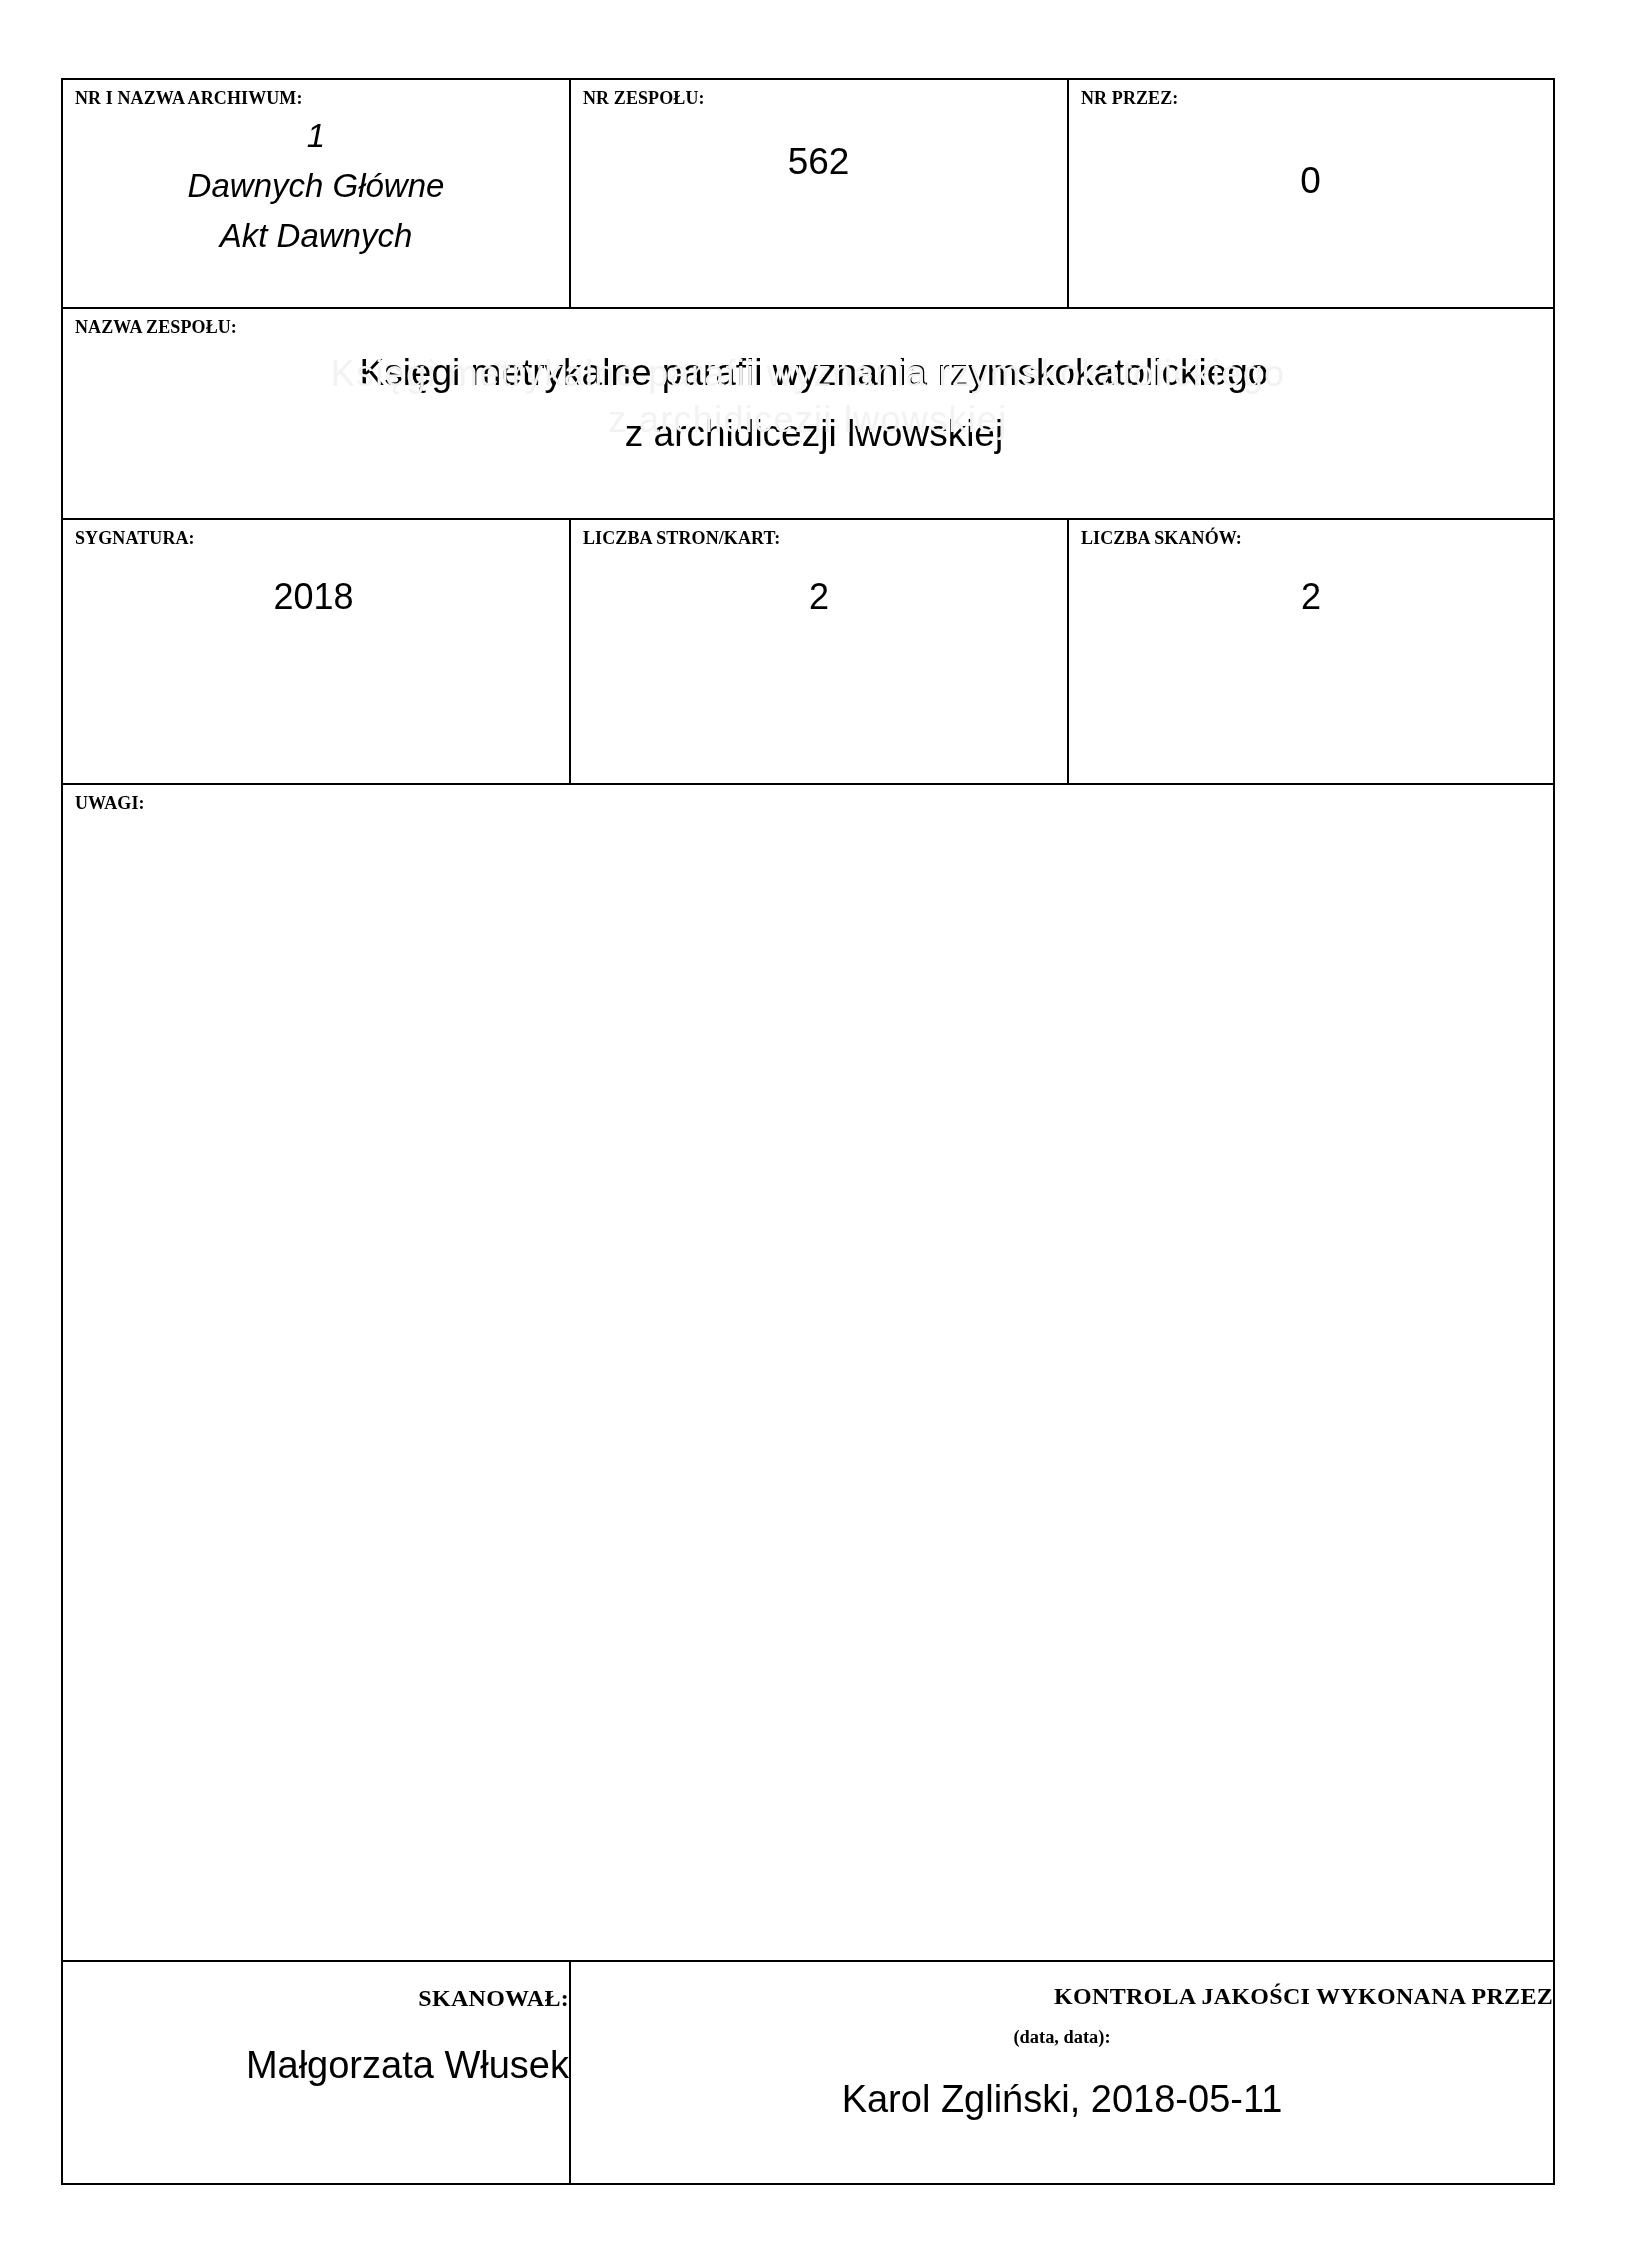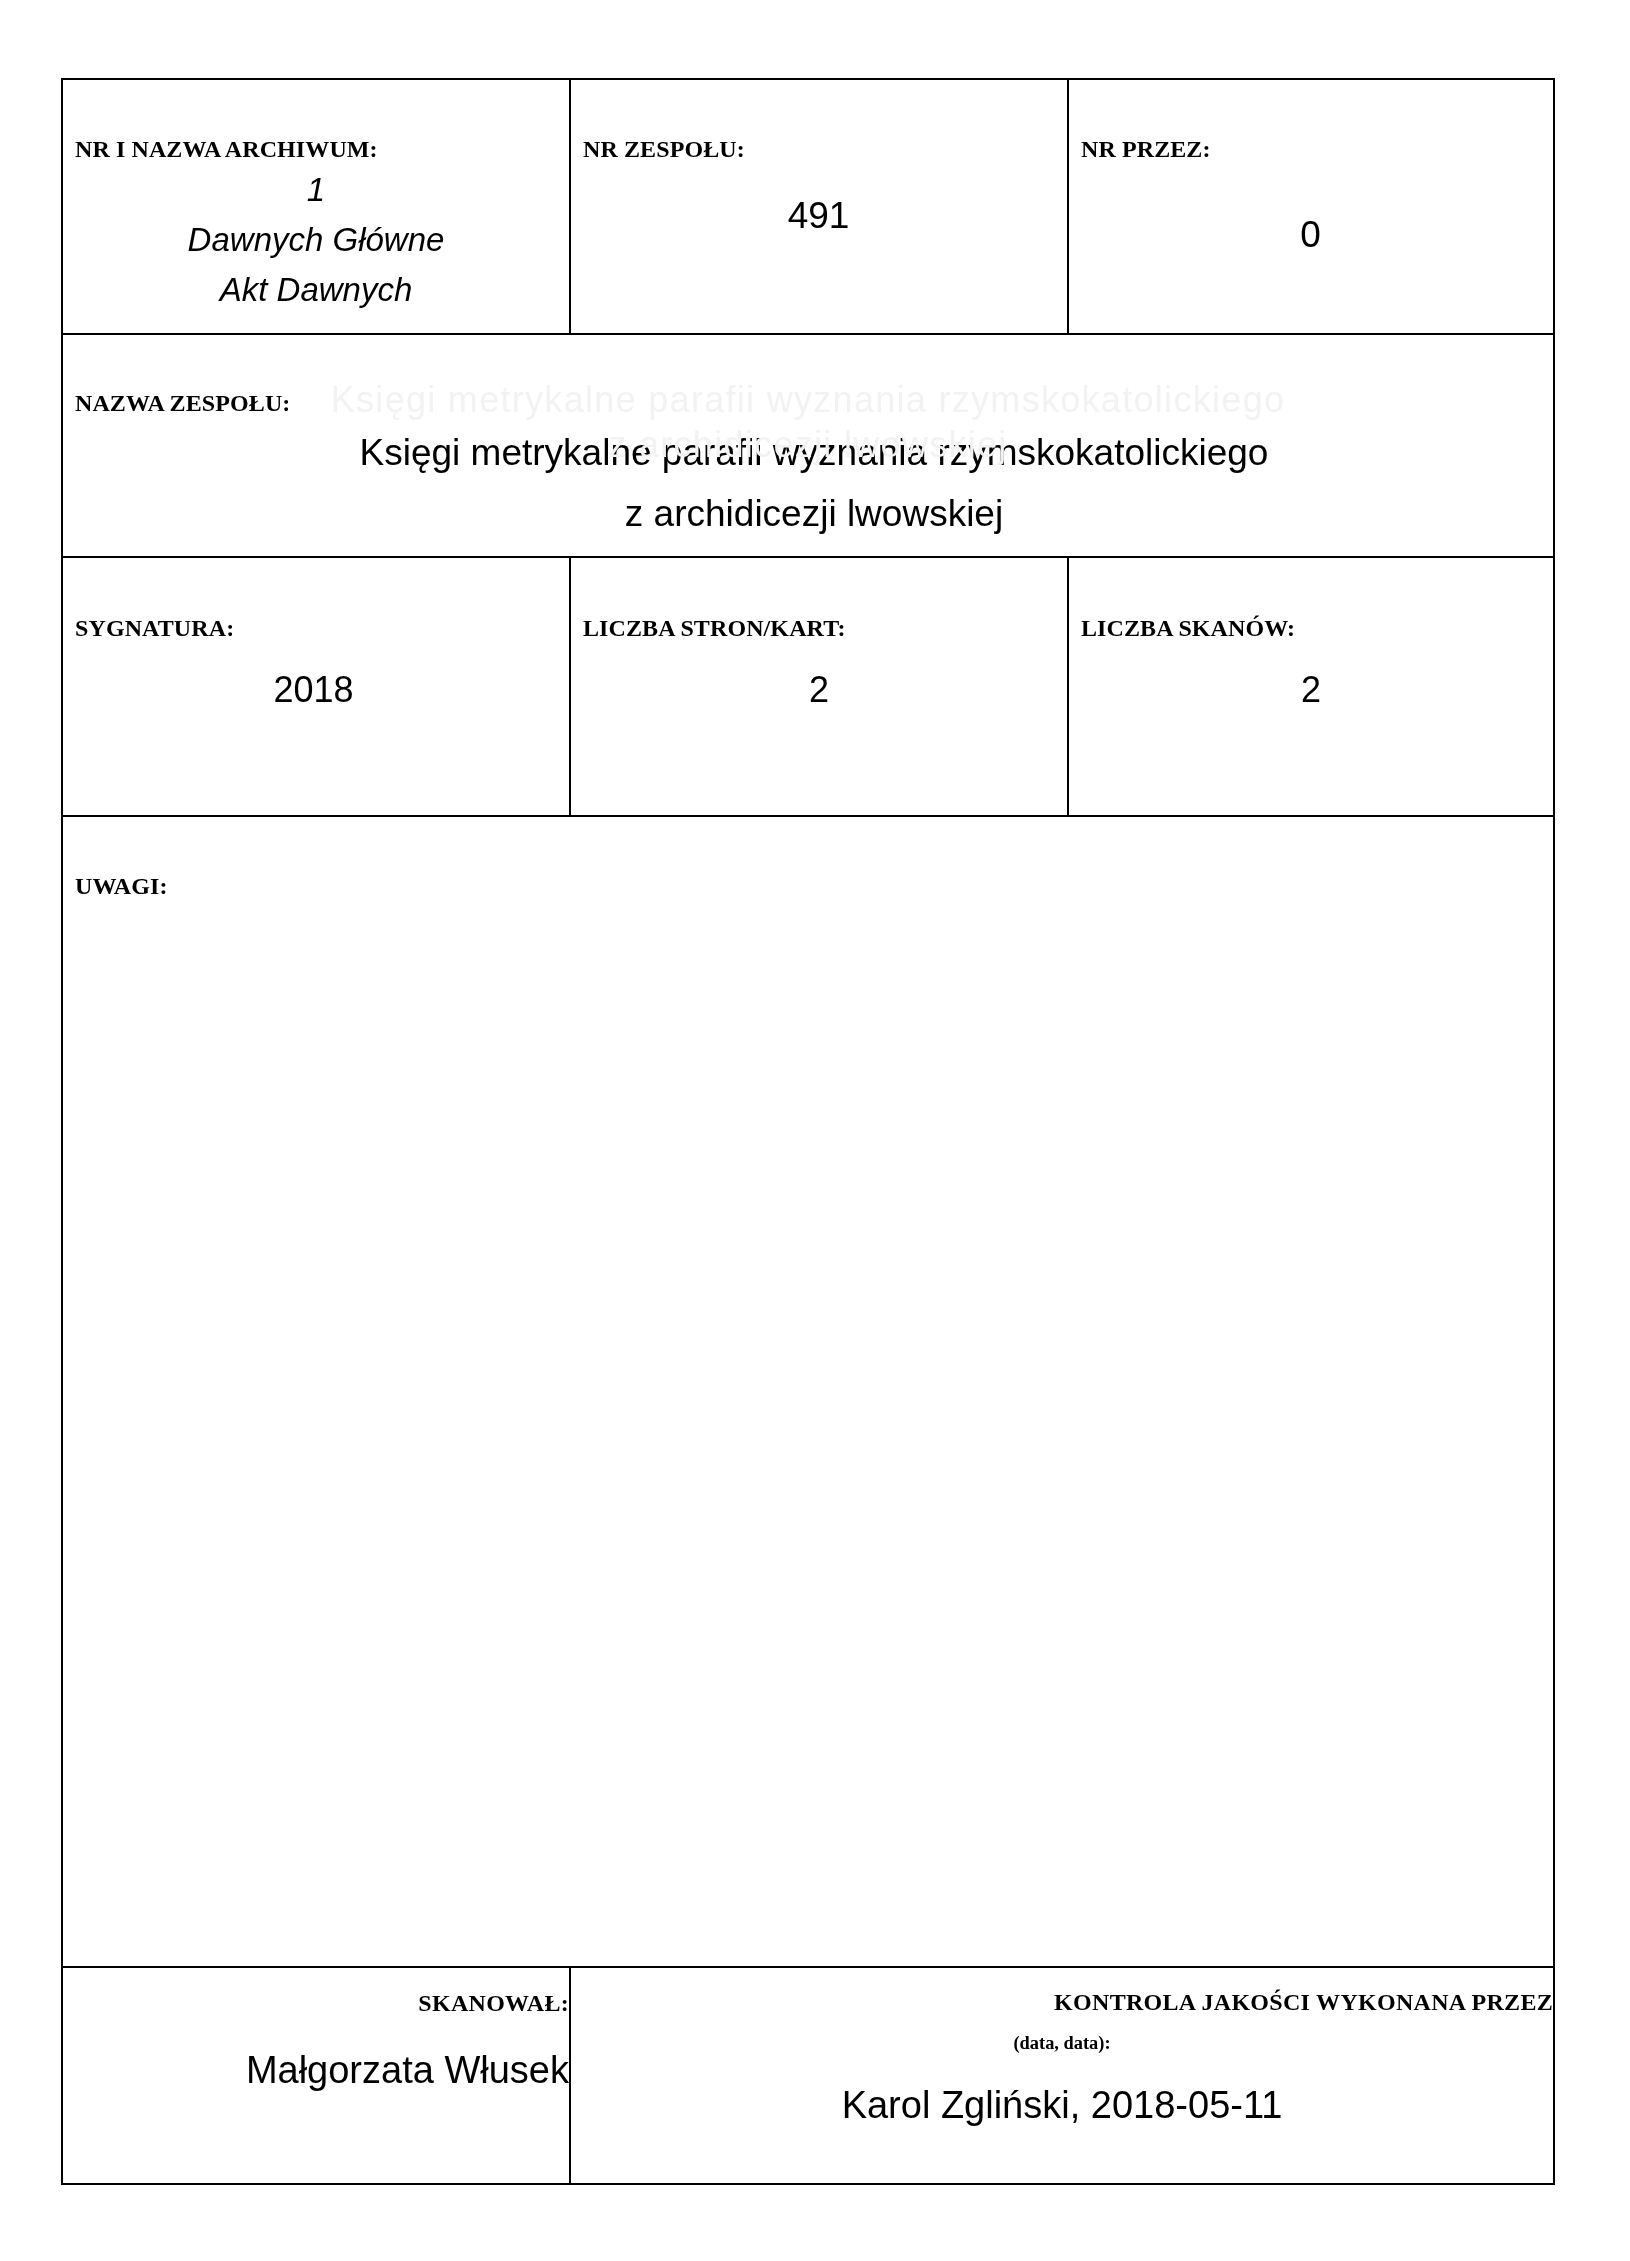--- a/index.html
+++ b/index.html
@@ -48,26 +48,25 @@
   .cell {
     position: relative;
     width: 100%;
     height: 100%;
     box-sizing: border-box;
     padding: 9.2px 0 0 12px;
   }
   .label {
     font-family: "Liberation Serif", serif;
     font-weight: bold;
-    font-size: 24px;
+    font-size: 18px;
     line-height: 1.0;
     letter-spacing: 0.1px;
     white-space: nowrap;
     display: block;
-    margin-top: 48px;
   }
   .value {
     display: block;
     font-family: "Liberation Sans", sans-serif;
     font-size: 34px;
     line-height: 1.22;
     text-align: center;
     font-weight: normal;
   }
   .value-italic {
@@ -160,21 +159,21 @@
           <div class="cell">
             <span class="label">NR I NAZWA ARCHIWUM:</span>
             <span class="value value-italic">1</span>
             <span class="value value-italic">Dawnych Główne</span>
             <span class="value value-italic">Akt Dawnych</span>
           </div>
         </td>
         <td class="r1-num">
           <div class="cell">
             <span class="label">NR ZESPOŁU:</span>
-            <span class="value">491</span>
+            <span class="value">562</span>
           </div>
         </td>
         <td class="r1-ser">
           <div class="cell">
             <span class="label">NR PRZEZ:</span>
             <span class="value">0</span>
           </div>
         </td>
       </tr>
 

